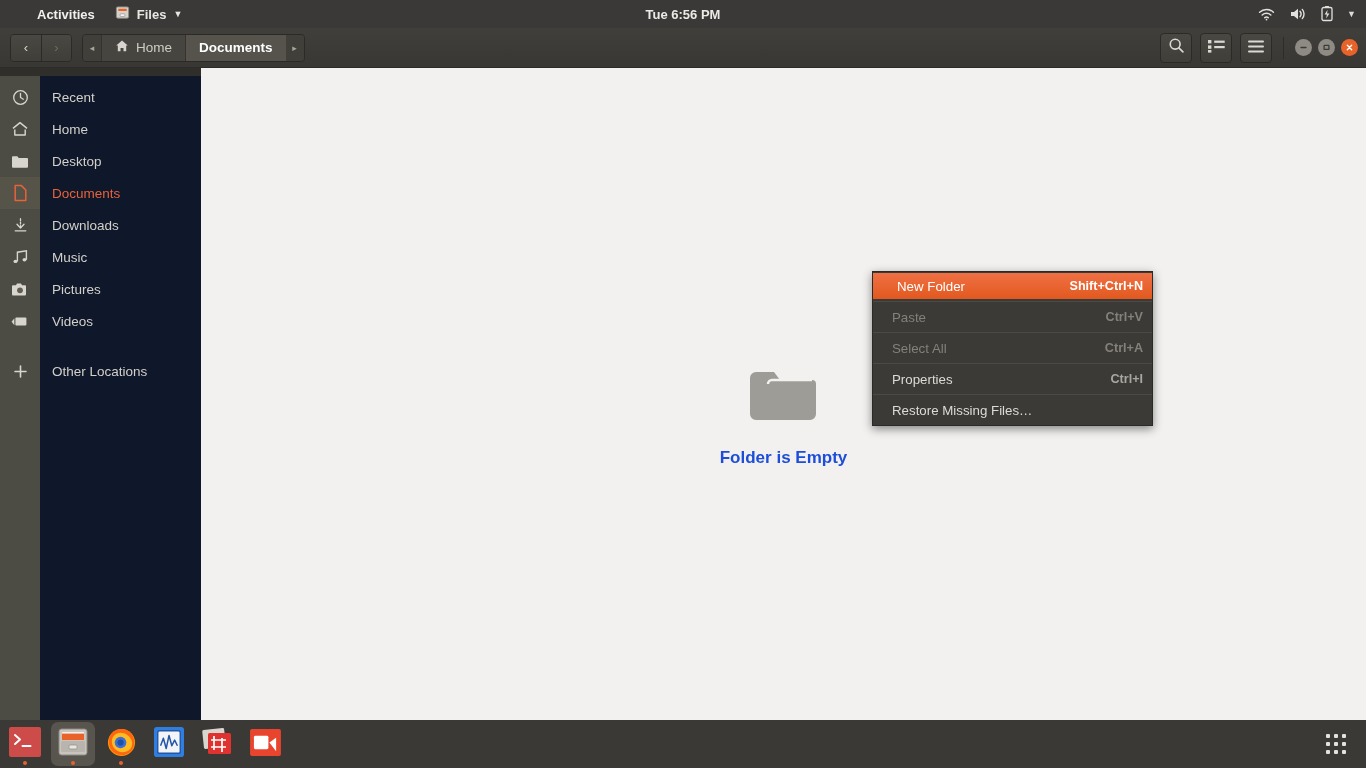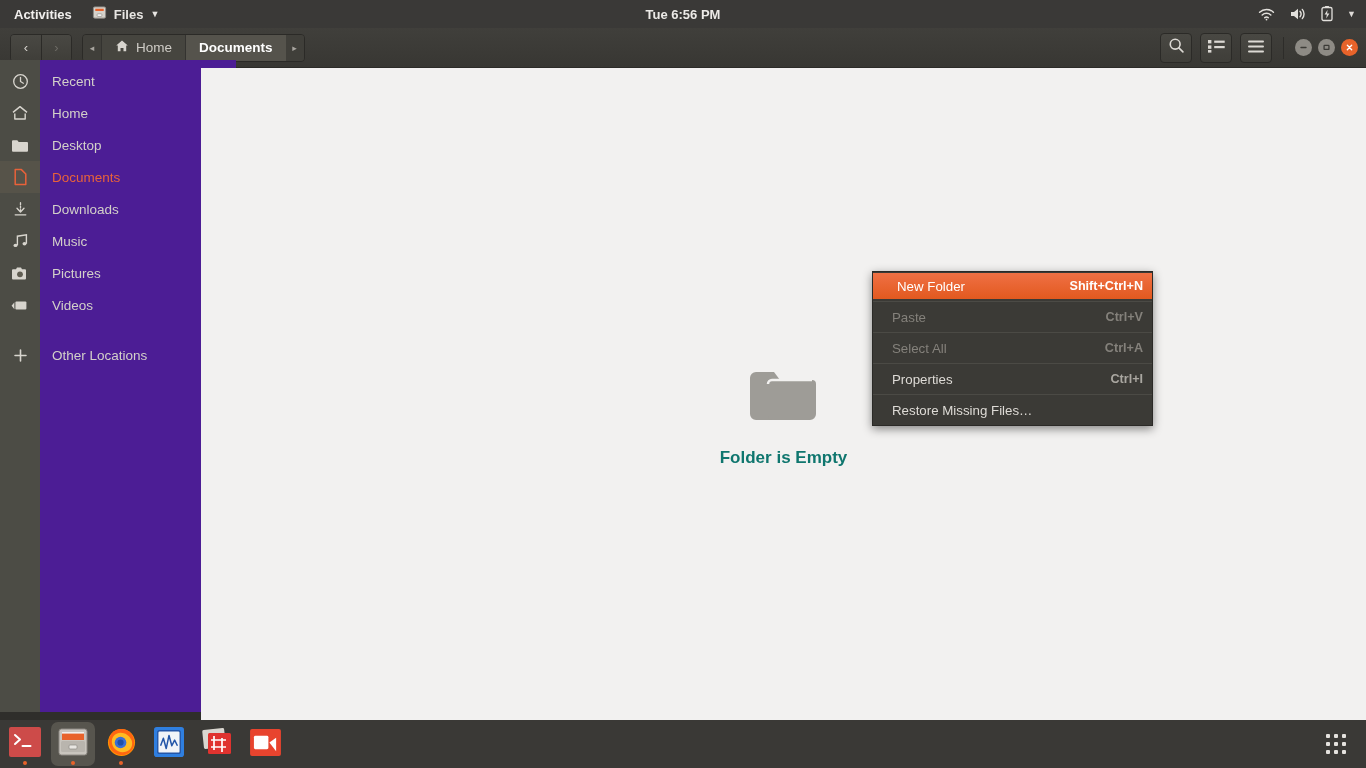--- a/index.html
+++ b/index.html
@@ -9,21 +9,21 @@
     background:#2f2e2b;
     -webkit-font-smoothing:antialiased;
   }
 
   
   #topbar {
     position:absolute; left:0; top:0; width:1366px; height:28px;
     background:#3a3937; color:#e8e6e3;
     display:flex; align-items:center; font-size:13px; font-weight:bold;
   }
-  #activities { padding:0 12px 0 14px; color:#f2f0ee; }
+  #activities { padding:0 12px 0 14px; color:#f2f0ee;margin-left:23px; }
   #files-menu { display:flex; align-items:center; gap:7px; padding:0 8px; }
   .topbar-clock {
     position:absolute; left:0; right:0; text-align:center;
     font-size:13px; font-weight:bold; color:#eceae7;
   }
   #tray { position:absolute; right:10px; display:flex; align-items:center; gap:14px; }
   #tray svg { display:block; }
 
   
   #window { position:absolute; left:0; top:28px; width:1366px; height:692px; }
@@ -59,37 +59,37 @@
     background:linear-gradient(#494843,#3f3e39);
     display:flex; align-items:center; justify-content:center; color:#d9d6d1;
   }
   .hb-sep { width:1px; height:22px; background:#2d2c29; margin:0 3px; }
   .wctl { display:flex; align-items:center; gap:6px; }
   .wbtn { width:17px; height:17px; border-radius:50%; display:flex; align-items:center;
           justify-content:center; background:#8e8b85; color:#3a3935; }
   .wbtn.close { background:#e8632a; color:#fff; }
 
   
-  #sidebar { position:absolute; left:0; top:32px; width:236px; height:652px; background:#4c1d95; }
+  #sidebar { position:absolute; left:0; top:48px; width:236px; height:652px; background:#0f172a; }
   #iconstrip { position:absolute; left:0; top:0; width:40px; height:652px; background:#4c4c45; }
   .sbitem { position:relative; height:32px; display:flex; align-items:center; color:#d3d0c9; font-size:13.5px; }
   .sb-icon { position:absolute; left:0; top:0; width:40px; height:32px;
              display:flex; align-items:center; justify-content:center; color:#d8d5ce; }
   .sb-label { margin-left:52px; }
   .sbitem.selected .sb-label { color:#e8623a; }
   .sbitem.selected .sb-icon { color:#e8623a; background:#565349; }
   .sb-gap { height:18px; }
 
   
   #content { position:absolute; left:201px; top:40px; width:1165px; height:652px; background:#f2f1f0; }
   #empty {
     position:absolute; left:0; right:0; top:300px;
     display:flex; flex-direction:column; align-items:center; gap:14px;
   }
-  #empty-label { font-size:17px; font-weight:bold; color:#0f766e; }
+  #empty-label { font-size:17px; font-weight:bold; color:#1d4ed8; }
 
   
   #ctxmenu {
     position:absolute; left:671px; top:203px; width:281px;
     background:#3b3a36; border:1px solid #2b2a27;
     box-shadow:0 3px 9px rgba(0,0,0,.45); padding:1px 0 2px 0;
   }
   .mi { position:relative; height:26px; display:flex; align-items:center;
         padding:0 10px 0 19px; font-size:13.3px; color:#dedbd6; }
   .mi .acc { position:absolute; right:9px; font-size:12.6px; color:#aaa7a1;font-weight:bold; }

